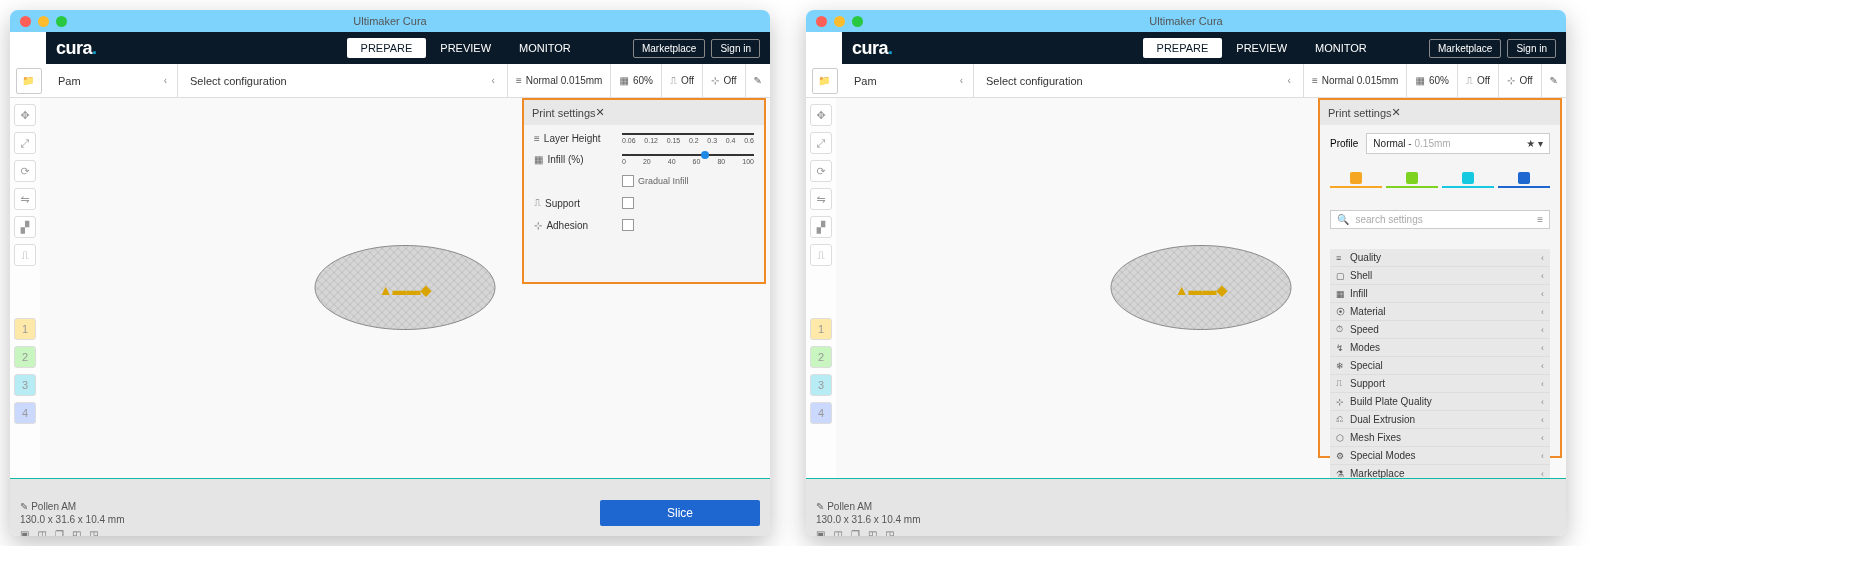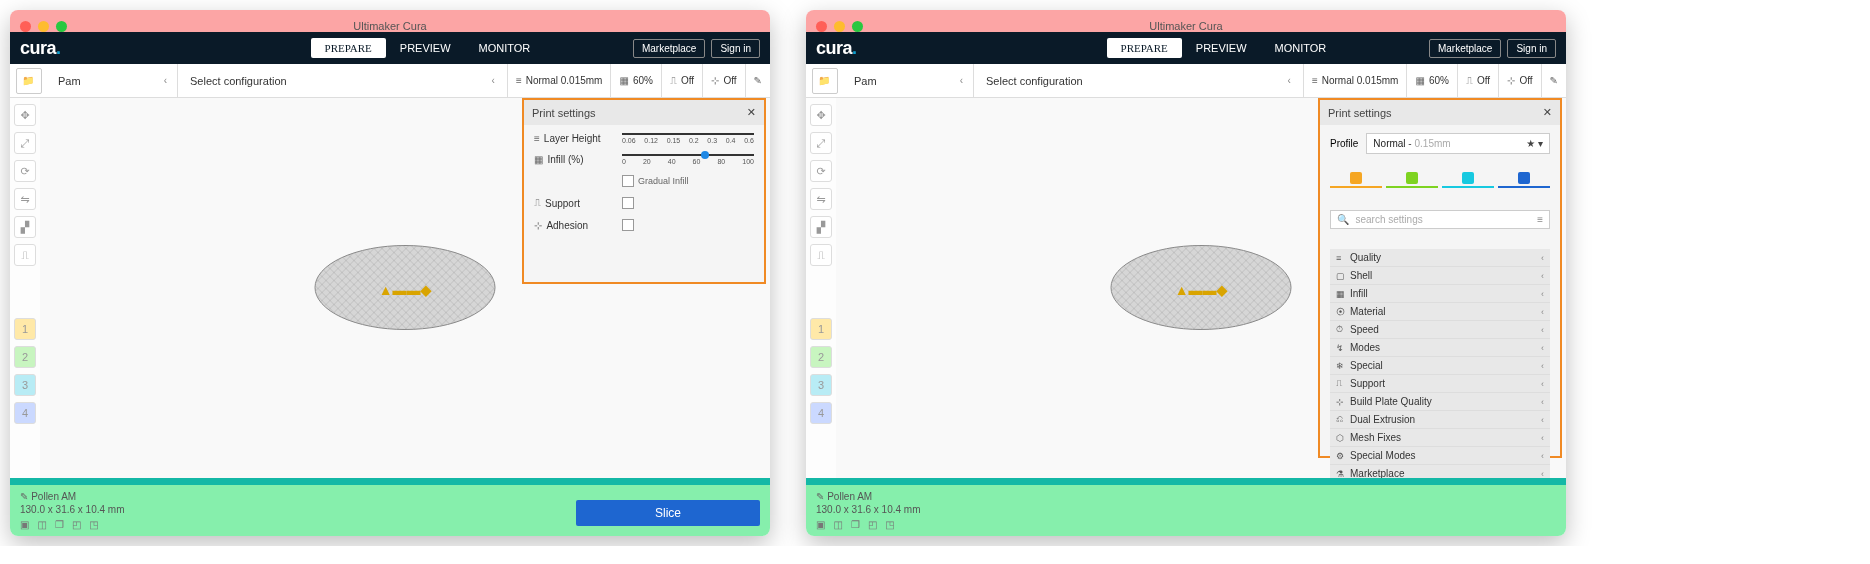--- a/index.html
+++ b/index.html
@@ -1,30 +1,30 @@
 <!DOCTYPE html>
 <html><head>
 <meta charset="utf-8">
 <style>
 * { box-sizing: border-box; margin: 0; padding: 0; }
 body { font-family: -apple-system, "Segoe UI", Arial, sans-serif; background: #fff; display: flex; gap: 36px; padding: 10px; }
 .window { width: 760px; background: #fff; border-radius: 8px; box-shadow: 0 8px 24px rgba(0,0,0,0.25); overflow: hidden; position: relative; }
-.titlebar { height: 22px; background: #fca5a5; display: flex; align-items: flex-end; padding: 0 10px; position: relative; }
+.titlebar { height: 22px; background: #7dd3fc; display: flex; align-items: center; padding: 0 10px; position: relative; }
 .traffic { display: flex; gap: 7px; }
 .tl { width: 11px; height: 11px; border-radius: 50%; }
 .tl.red { background: #ff5f57; }
 .tl.yel { background: #febc2e; }
 .tl.grn { background: #28c840; }
 .titlebar-title { position: absolute; left: 50%; transform: translateX(-50%); font-size: 11px; color: #555; }
-.topbar { height: 32px; background: #0a1a28; display: flex; align-items: center; padding: 0 10px; }
+.topbar { height: 32px; background: #0a1a28; display: flex; align-items: center; padding: 0 10px; margin-left: 36px; }
 .logo { color: #fff; font-size: 18px; font-weight: bold; letter-spacing: -0.5px; }
 .logo .dot { color: #0ea0d0; }
 .tabs { display: flex; margin-left: 250px; gap: 0; }
 .tab { padding: 4px 14px; font-size: 11px; color: #fff; cursor: pointer; }
-.tab.active { background: #fff; color: #0a1a28; border-radius: 2px; font-family: Liberation Serif, serif; }
+.tab.active { background: #fff; color: #0a1a28; border-radius: 2px; }
 .topbar-right { margin-left: auto; display: flex; gap: 6px; }
 .tb-btn { border: 1px solid #888; color: #fff; font-size: 10px; padding: 3px 8px; border-radius: 2px; background: transparent; }
 .configbar { height: 34px; background: #fff; border-bottom: 1px solid #ddd; display: flex; align-items: center; }
 .cfg-folder { width: 26px; height: 26px; margin: 0 6px; display: flex; align-items: center; justify-content: center; background: #fff; border: 1px solid #ccc; border-radius: 2px; }
 .cfg-printer { padding: 0 10px; font-size: 11px; color: #333; flex: 0 0 130px; border-right: 1px solid #ddd; height: 100%; display: flex; align-items: center; }
 .cfg-sel { flex: 1; padding: 0 12px; font-size: 11px; color: #333; display: flex; align-items: center; justify-content: space-between; border-right: 1px solid #ddd; height: 100%; }
 .cfg-right { display: flex; align-items: center; height: 100%; }
 .cfg-pill { padding: 0 8px; font-size: 10px; color: #333; display: flex; align-items: center; gap: 4px; height: 100%; border-right: 1px solid #ddd; }
 .cfg-pill.nob { border-right: none; }
 .chev { font-size: 10px; color: #888; }
@@ -35,21 +35,21 @@
 .side-ic.c2 { background: #c8f5c0; }
 .side-ic.c3 { background: #b8ecf5; }
 .side-ic.c4 { background: #cbd9ff; }
 .viewport { flex: 1; position: relative; }
 .plate { position: absolute; left: 50%; top: 50%; transform: translate(-50%, -50%); width: 190px; height: 95px; }
 .plate svg { width: 100%; height: 100%; }
 .model { position: absolute; left: 50%; top: 50%; transform: translate(-50%, -40%); font-size: 14px; color: #d9a400; font-weight: bold; }
 .panel { position: absolute; top: 0; right: 4px; background: #f5f5f5; border: 2px solid #f08a24; width: 244px; font-size: 11px; display: flex; flex-direction: column; }
 .panel.short { height: 186px; }
 .panel.tall { height: 360px; }
-.panel-head { background: #e8e8e8; padding: 6px 8px; display: flex; justify-content: space-between; align-items: center; font-size: 11px; color: #444; }
+.panel-head { background: #e8e8e8; padding: 6px 8px; display: flex; align-items: center; font-size: 11px; color: #444; }
 .panel-body { padding: 8px 10px; display: flex; flex-direction: column; gap: 10px; flex: 1; }
 .row { display: flex; align-items: center; gap: 6px; }
 .row-lbl { width: 82px; font-size: 10px; color: #333; display: flex; align-items: center; gap: 4px; }
 .slider { flex: 1; }
 .slider-track { width: 100%; height: 2px; background: #333; position: relative; margin-bottom: 2px; }
 .slider-thumb { position: absolute; width: 8px; height: 8px; background: #1e88e5; border-radius: 50%; top: -3px; }
 .slider-ticks { display: flex; justify-content: space-between; font-size: 7px; color: #555; }
 .checkbox { width: 12px; height: 12px; border: 1px solid #999; background: #fff; }
 .sub { font-size: 9px; color: #666; margin-left: 88px; display: flex; align-items: center; gap: 4px; }
 .panel-foot { margin-top: auto; padding: 6px 10px; text-align: right; }
@@ -68,24 +68,24 @@
 .qchip.g { background: #7ed321; }
 .qchip.c { background: #17c9e0; }
 .qchip.b { background: #1e66d0; }
 .search { display: flex; align-items: center; gap: 6px; background: #fff; border: 1px solid #ccc; padding: 3px 6px; font-size: 10px; color: #aaa; margin-bottom: 4px; }
 .search span.ic { font-size: 10px; }
 .search .burger { margin-left: auto; color: #888; }
 .cat-list { display: flex; flex-direction: column; gap: 0; }
 .cat { display: flex; align-items: center; padding: 3px 6px; background: #e8e8e8; border-bottom: 1px solid #ddd; font-size: 10px; color: #333; }
 .cat .ic { width: 14px; font-size: 9px; color: #555; }
 .cat .chv { margin-left: auto; font-size: 9px; color: #888; }
-.footer { height: 58px; background: #86efac; border-top: 7px solid #14b8a6; padding: 6px 10px; position: relative; font-size: 10px; color: #555; }
+.footer { height: 58px; background: #e5e5e5; border-top: 1px solid #14b8a6; padding: 22px 10px; position: relative; font-size: 10px; color: #555; }
 .footer .info { margin-bottom: 2px; }
 .footer-icons { display: flex; gap: 8px; margin-top: 4px; color: #777; }
-.slice-btn { position: absolute; right: 10px; bottom: 10px; width: 184px; height: 26px; background: #1e66d0; color: #fff; border: none; font-size: 12px; border-radius: 2px; text-align: center; }
+.slice-btn { position: absolute; right: 10px; bottom: 10px; width: 160px; height: 26px; background: #1e66d0; color: #fff; border: none; font-size: 12px; border-radius: 2px; text-align: center; }
 .ic-sm { font-size: 10px; color: #666; }
 </style>
 </head>
 <body>
 
 <div class="window">
   <div class="titlebar">
     <div class="traffic">
       <div class="tl red"></div>
       <div class="tl yel"></div>

